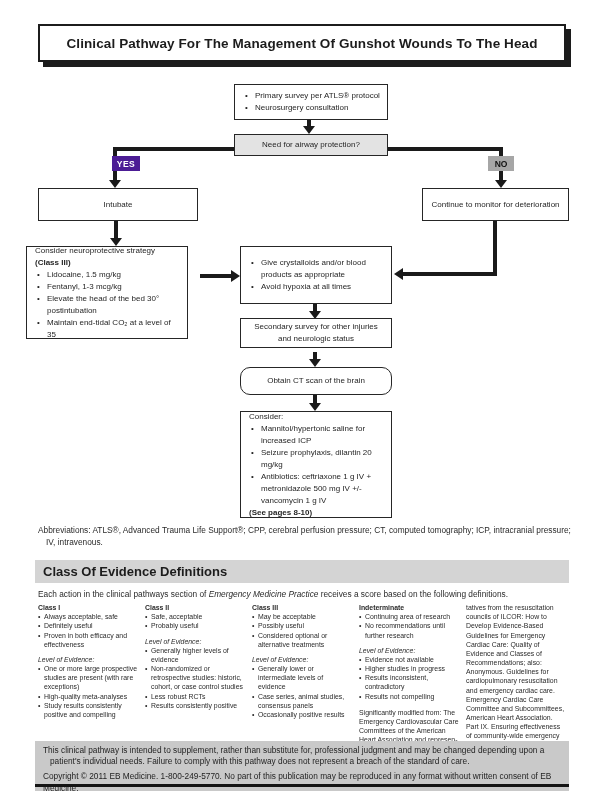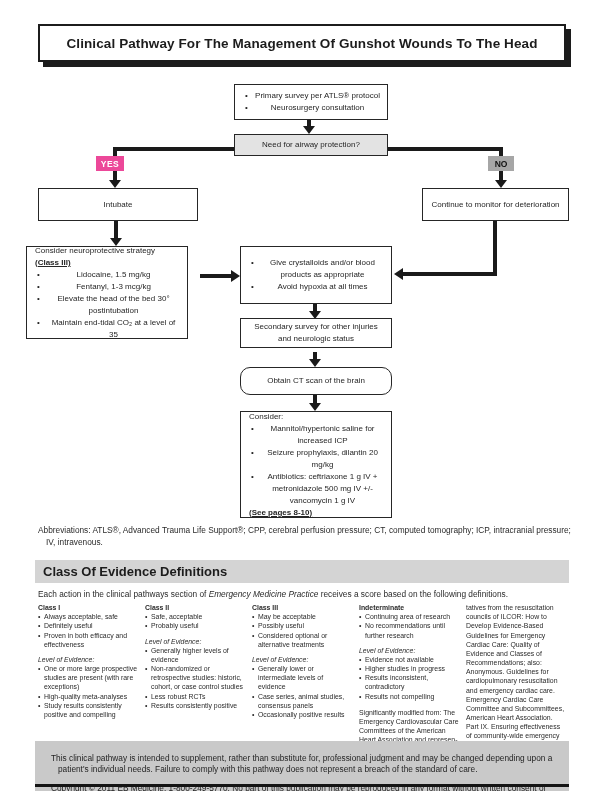--- a/index.html
+++ b/index.html
@@ -11,39 +11,39 @@
              border:2px solid #1c1c1c;background:#fff;box-shadow:5px 5px 0 #1c1c1c;
              display:flex;align-items:center;justify-content:center;}
   .title-box span{font-size:13.5px;font-weight:bold;color:#1c1c1c;letter-spacing:.1px;}
 
   
   .box{position:absolute;border:1.4px solid #262626;background:#fff;font-size:8px;
        line-height:1.5;color:#262626;box-sizing:border-box;padding:4px 7px;}
   .box.center{display:flex;align-items:center;justify-content:center;text-align:center;padding:2px 6px;}
   .box.gray{background:#e3e3e3;}
   .box.vcenter{display:flex;flex-direction:column;justify-content:center;}
-  .bl{position:relative;padding-left:13px;text-align:center;}
+  .bl{position:relative;padding-left:13px;}
   .bl::before{content:"•";position:absolute;left:3px;}
   .hd{padding-left:1px;}
-  .bold{font-weight:bold;text-decoration:underline;}
+  .bold{font-weight:bold;}
 
   
   .vline,.hline{position:absolute;background:#1a1a1a;}
   .vline{width:4px;}
   .hline{height:4px;}
   .arr-down{position:absolute;width:0;height:0;border-left:6px solid transparent;
             border-right:6px solid transparent;border-top:8px solid #1a1a1a;}
   .arr-right{position:absolute;width:0;height:0;border-top:6px solid transparent;
              border-bottom:6px solid transparent;border-left:9px solid #1a1a1a;}
   .arr-left{position:absolute;width:0;height:0;border-top:6px solid transparent;
             border-bottom:6px solid transparent;border-right:9px solid #1a1a1a;}
 
   .branch-label{position:absolute;display:flex;align-items:center;justify-content:center;
                 font-size:8.5px;font-weight:bold;z-index:3;}
-  .yes{left:96px;top:156px;width:28px;height:15px;background:#ec4899;color:#fff;letter-spacing:.5px;}
+  .yes{left:112px;top:156px;width:28px;height:15px;background:#4c1d95;color:#fff;letter-spacing:.5px;}
   .no{left:488px;top:156px;width:26px;height:15px;background:#a6a6a6;color:#111;}
 
   
   .abbr{position:absolute;left:38px;top:524px;width:528px;font-size:8.3px;line-height:1.5;
         color:#2a2a2a;padding-left:8px;text-indent:-8px;}
 
   
   .ev-header{position:absolute;left:35px;top:560px;width:534px;height:23px;background:#d4d4d4;
              display:flex;align-items:center;box-sizing:border-box;padding-left:8px;}
   .ev-header span{font-size:13px;font-weight:bold;color:#1c1c1c;}
@@ -53,21 +53,21 @@
   .ch{font-weight:bold;}
   .cbl{position:relative;padding-left:6px;}
   .cbl::before{content:"•";position:absolute;left:0;}
   .lv{font-style:italic;margin-top:6px;}
   .note{margin-top:7px;}
   .note0{margin:0;}
 
   
   .footer{position:absolute;left:35px;top:741px;width:534px;background:#c9c9c9;
           box-sizing:border-box;padding:4px 8px 5px 8px;font-size:8.3px;line-height:1.35;color:#1f1f1f;}
-  .footer p{margin:8px;}
+  .footer p{margin:0;}
   .fd{padding-left:7px;text-indent:-7px;margin-bottom:4px !important;}
   .bottom-rule{position:absolute;left:35px;top:784px;width:534px;height:3px;background:#141414;}
 </style>
 </head>
 <body>
 
 <div class="page">
 
   <div class="title-box">
     <span>Clinical Pathway For The Management Of Gunshot Wounds To The Head</span>

